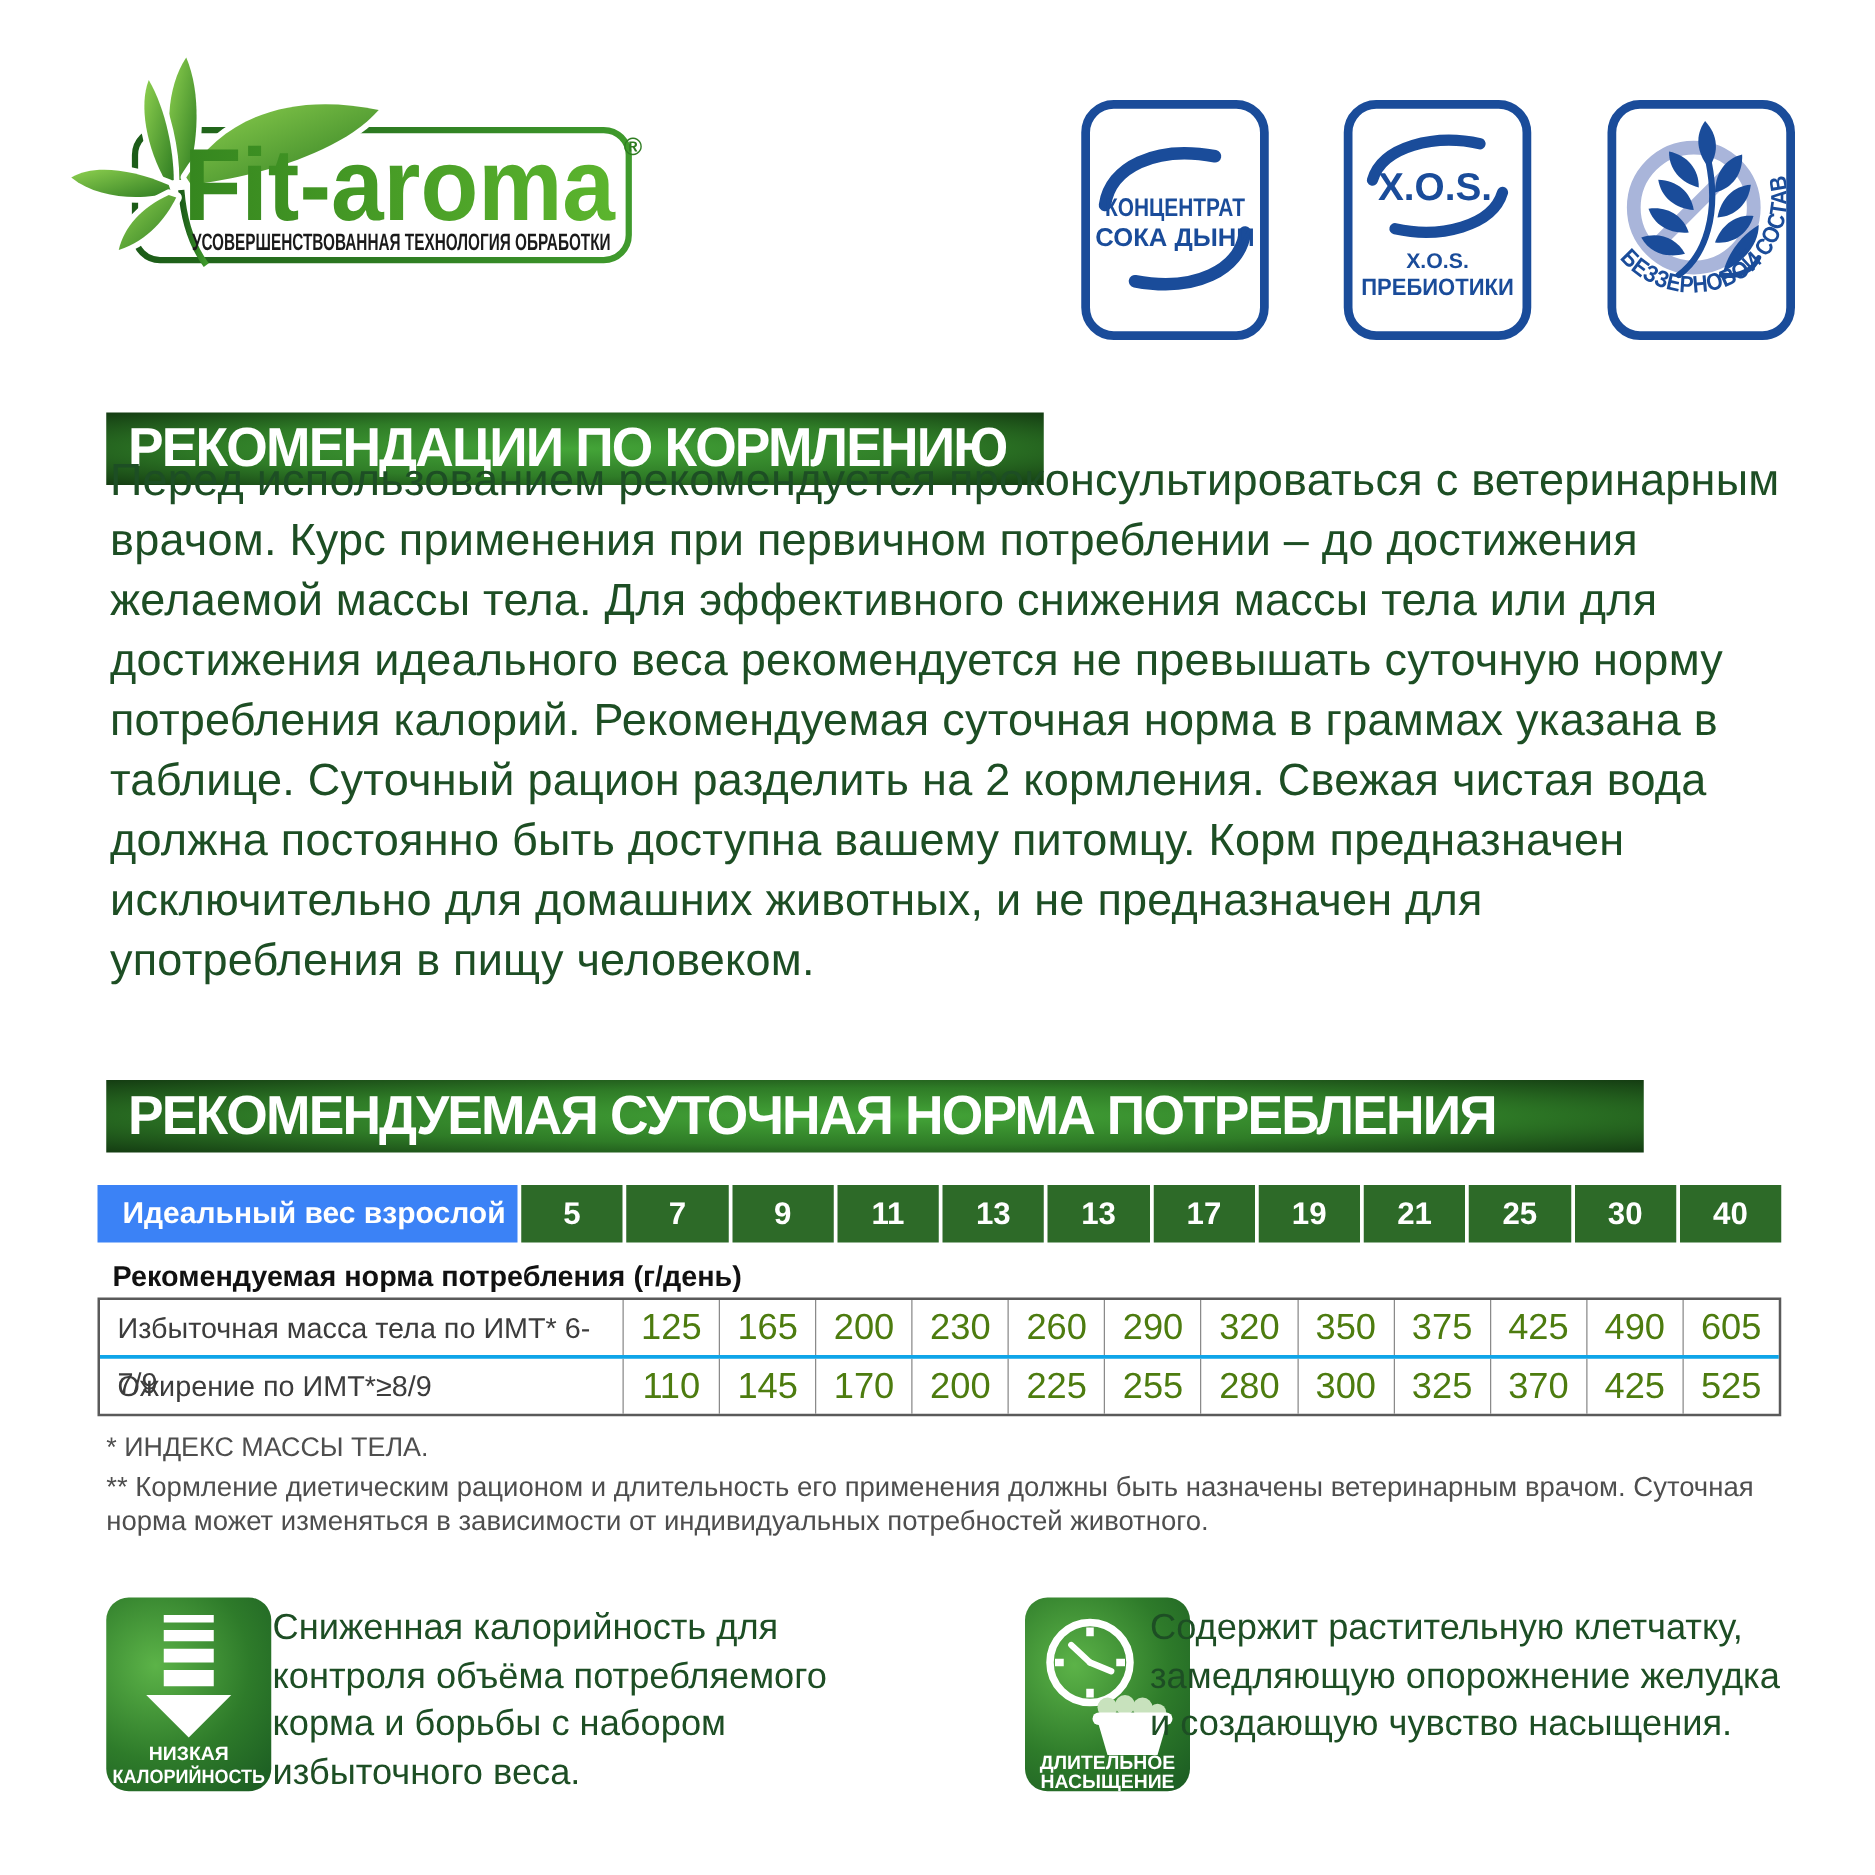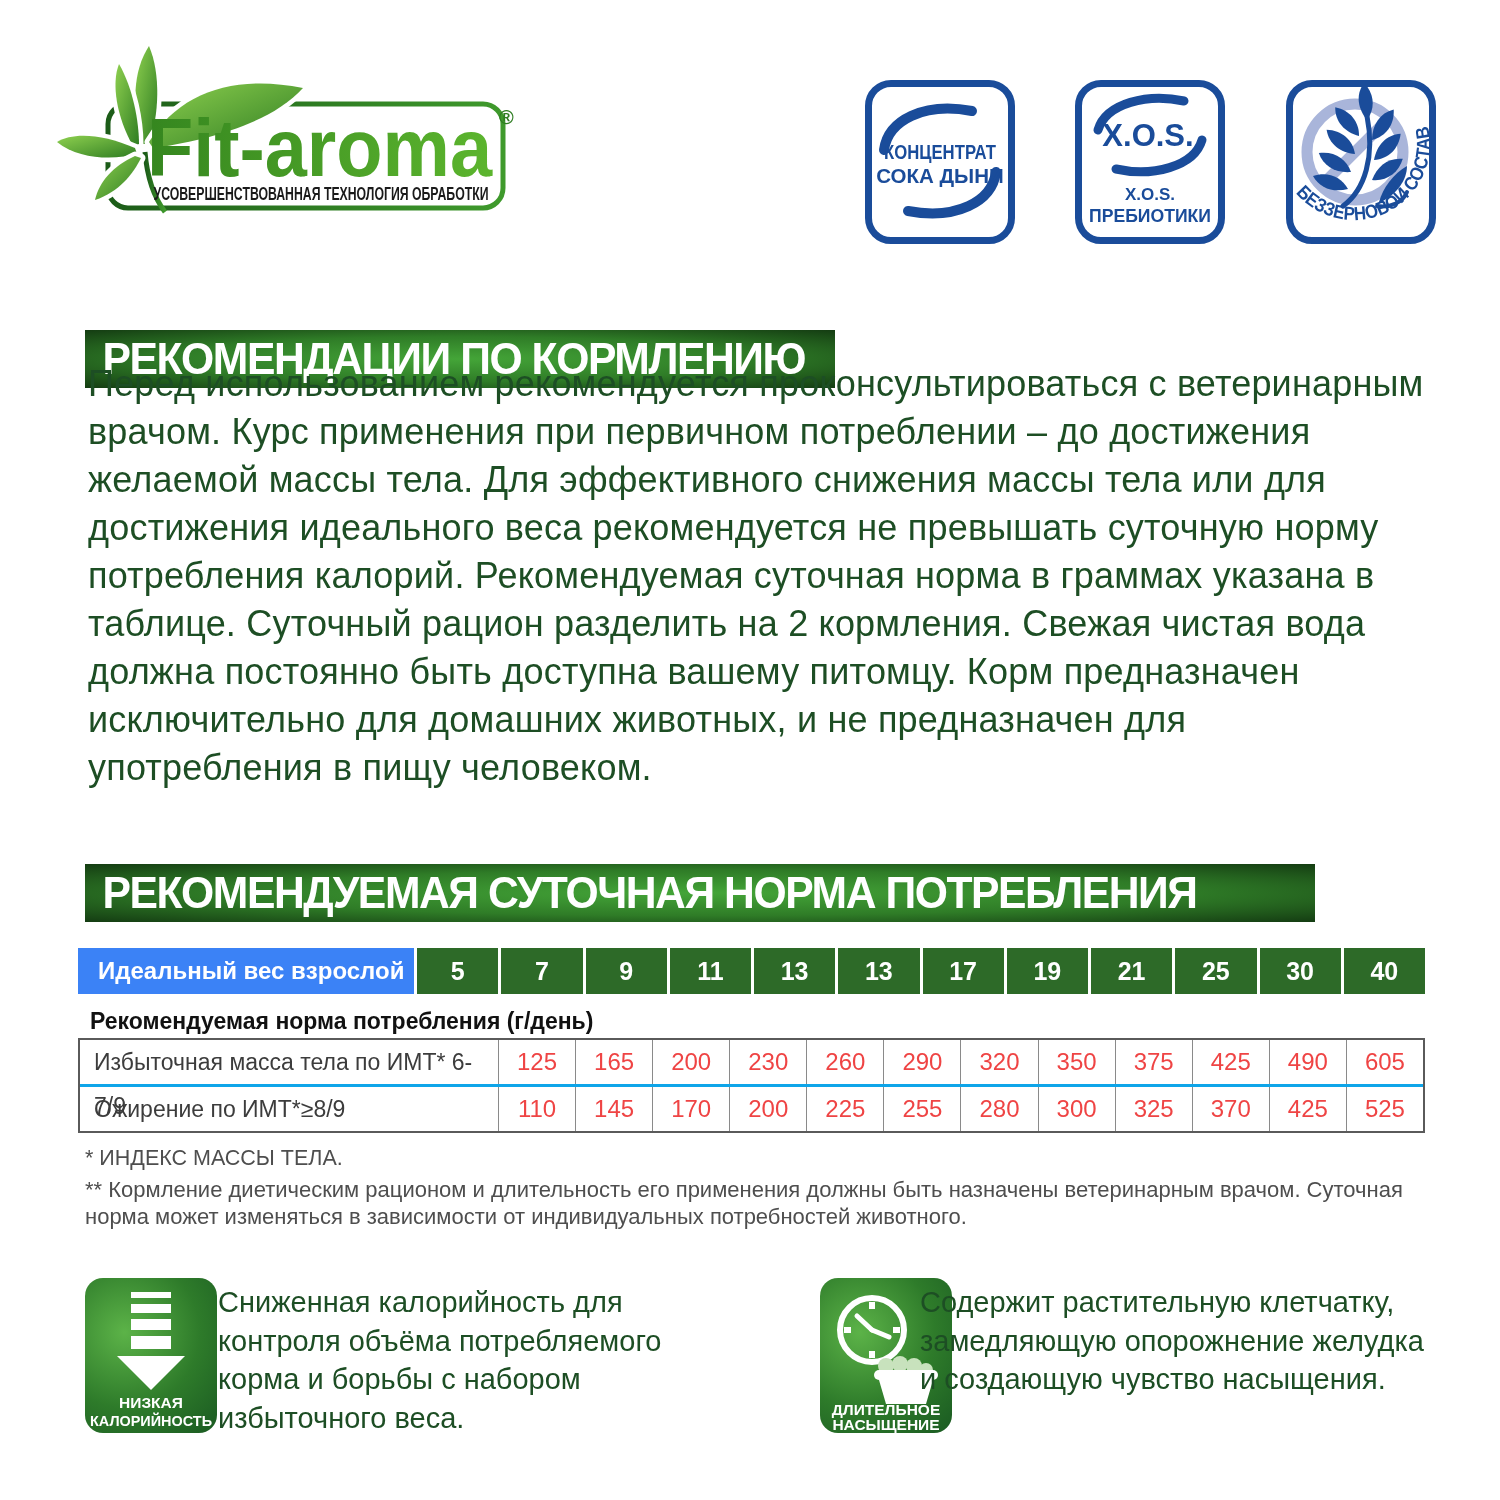--- a/index.html
+++ b/index.html
@@ -1,21 +1,21 @@
 <!DOCTYPE html>
 <html><head>
 <meta charset="utf-8">
 <style>
   html,body{margin:0;padding:0;background:#fff;}
   .canvas{position:relative;width:1500px;height:1500px;background:#ffffff;overflow:hidden;
           font-family:"Liberation Sans","DejaVu Sans",sans-serif;}
   .abs{position:absolute;}
 
   
-  .bluebadge{position:absolute;top:80px;width:150px;height:164px;border:7px solid #1a4c9a;
+  .bluebadge{position:absolute;top:80px;width:150px;height:192px;border:7px solid #1a4c9a;
              border-radius:26px;background:#fff;box-sizing:border-box;}
   .bluebadge svg{position:absolute;left:0;top:0;width:100%;height:100%;}
 
   
   .bar{position:absolute;height:58px;display:flex;align-items:center;
        background:radial-gradient(ellipse at 50% 50%, #44a538 0%, #2f7c27 55%, #143c12 100%);}
   .bar span{color:#ffffff;font-weight:bold;font-size:44px;letter-spacing:-1.5px;
             padding-left:18px;white-space:nowrap;transform:scaleX(.97);transform-origin:left center;}
 
   
@@ -27,21 +27,21 @@
   .ghead-label{width:336px;background:#3b82f6;color:#fff;font-weight:bold;font-size:24px;
                line-height:46px;padding-left:20px;box-sizing:border-box;}
   .ghead-cell{flex:1;background:#2d6a28;color:#fff;font-weight:bold;font-size:25px;
               line-height:46px;text-align:center;}
   .subhead{position:absolute;left:90px;top:1008px;font-weight:bold;font-size:23px;color:#111;}
   .ntable{position:absolute;left:78px;top:1038px;width:1347px;border:2px solid #5a5a5a;box-sizing:border-box;}
   .trow{display:flex;height:44px;}
   .trow + .trow{border-top:3px solid #0ea5e9;}
   .trow-label{width:419px;border-right:1px solid #8a8a8a;box-sizing:border-box;font-size:23px;
               color:#3c3c3c;line-height:44px;padding-left:14px;}
-  .trow-cell{flex:1;border-right:1px solid #8a8a8a;font-size:24px;color:#ef4444;
+  .trow-cell{flex:1;border-right:1px solid #8a8a8a;font-size:29px;color:#4d7c0f;
              line-height:44px;text-align:center;}
   .trow-cell:last-child{border-right:none;}
 
   
   .fn1{position:absolute;left:85px;top:1146px;font-size:21.5px;color:#4e4e4e;}
   .fn2{position:absolute;left:85px;top:1176px;width:1360px;font-size:22px;line-height:27px;color:#4e4e4e;}
 
   
   .featbadge{position:absolute;width:132px;height:155px;border-radius:18px;
              background:radial-gradient(circle at 30% 35%, #5cb348 0%, #2e7b2a 55%, #1a5a22 100%);}

